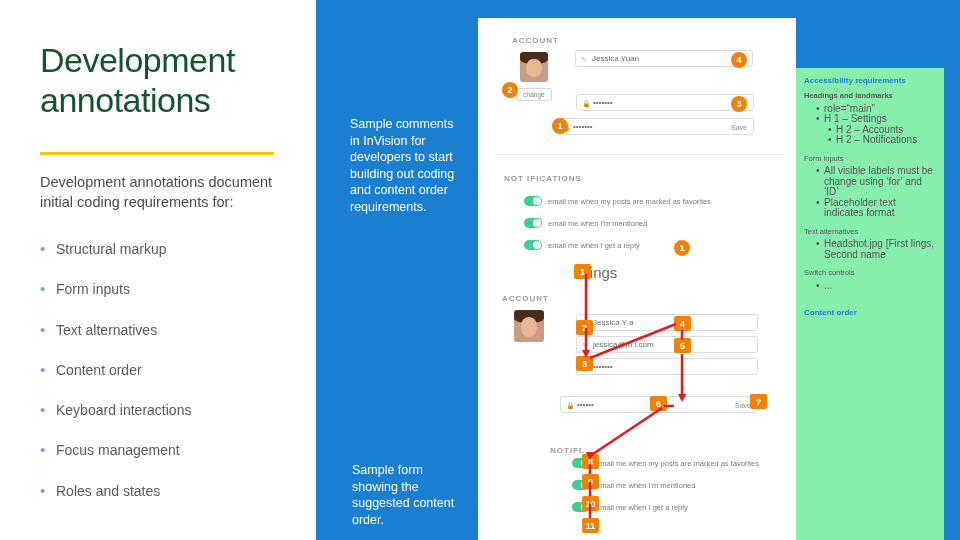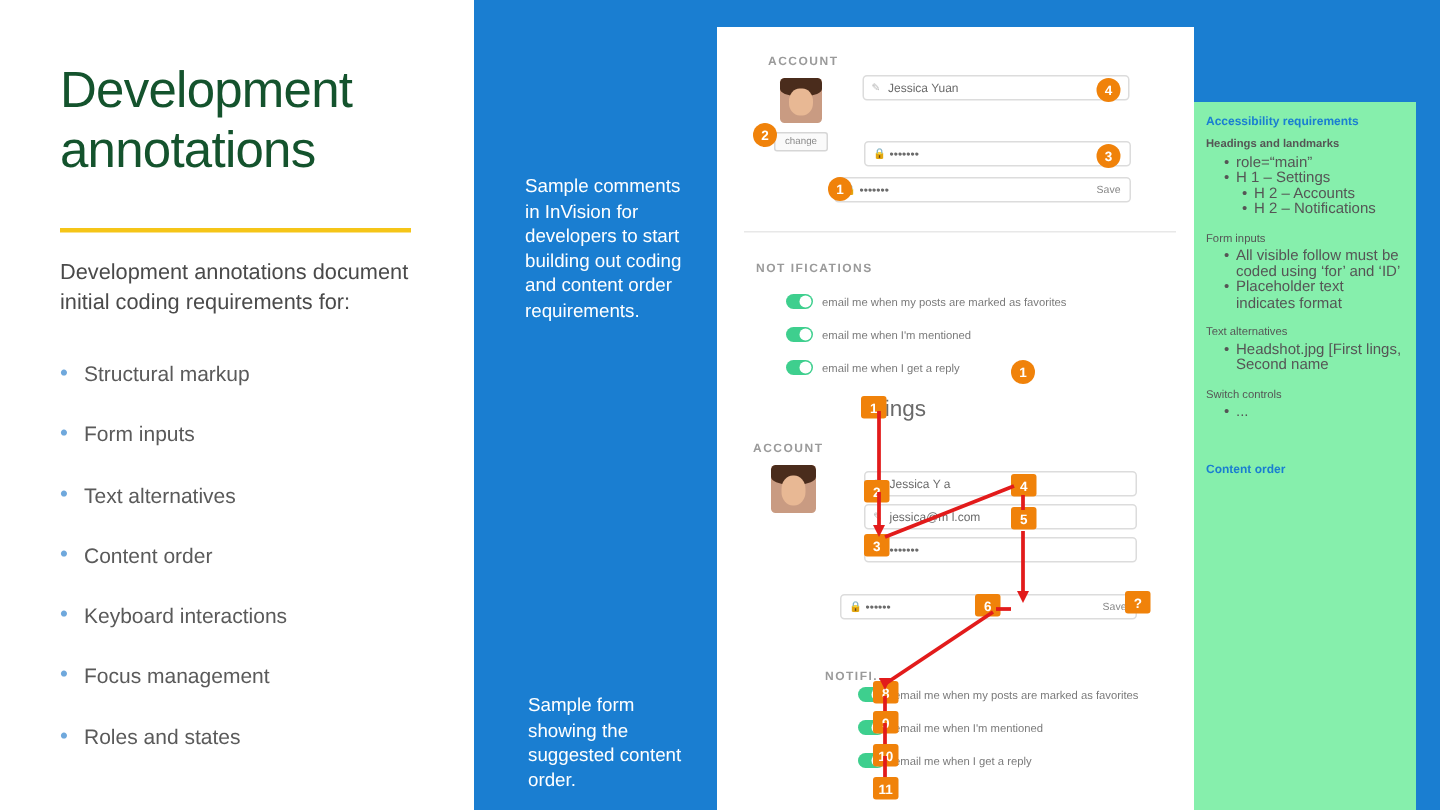--- a/index.html
+++ b/index.html
@@ -341,21 +341,21 @@
       <div class="ann-sub" style="margin-bottom:2px;font-weight:bold;">Headings and landmarks</div>
       <ul class="ann-list">
         <li class="l2">role=“main”</li>
         <li class="l2">H 1 – Settings</li>
         <li class="l3">H 2 – Accounts</li>
         <li class="l3">H 2 – Notifications</li>
       </ul>
 
       <div class="ann-sub" style="margin:8px 0 2px 0;">Form inputs</div>
       <ul class="ann-list">
-        <li class="l2">All visible follow must be coded using ‘for’ and ‘ID’</li>
+        <li class="l2">All visible labels must be change using ‘for’ and ‘ID’</li>
         <li class="l2">Placeholder text indicates format</li>
       </ul>
 
       <div class="ann-sub" style="margin:8px 0 2px 0;">Text alternatives</div>
       <ul class="ann-list">
         <li class="l2">Headshot.jpg [First lings, Second name</li>
       </ul>
 
       <div class="ann-sub" style="margin:8px 0 2px 0;">Switch controls</div>
       <ul class="ann-list">

